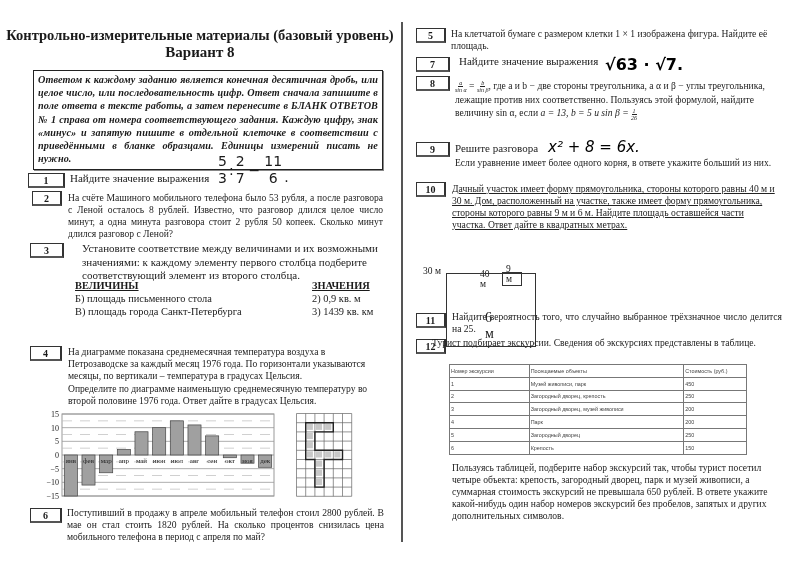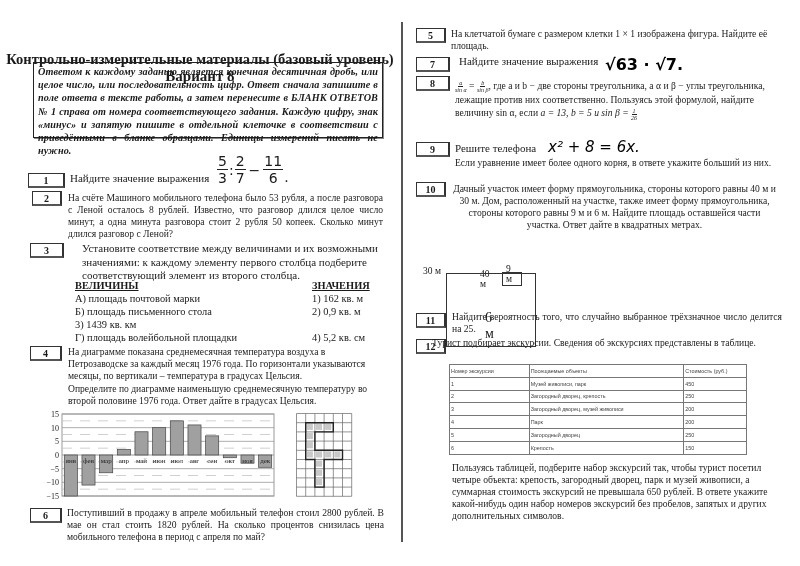--- a/index.html
+++ b/index.html
@@ -1,22 +1,22 @@
 <!DOCTYPE html>
 <html><head>
 <meta charset="utf-8">
 <style>
   * { box-sizing: border-box; margin: 0; padding: 0; }
   html, body { width: 800px; height: 566px; background: #ffffff; overflow: hidden; }
   body { position: relative; font-family: "Liberation Serif", "DejaVu Serif", serif; color: #1a1a1a; }
   .abs { position: absolute; }
   .divider { position: absolute; left: 401px; top: 22px; width: 2px; height: 520px; background: #555; }
 
-  .title { left: 0; width: 400px; text-align: center; font-weight: bold; font-size: 14.5px; line-height: 17px; margin-top: 24px; }
-  .notice { left: 33px; top: 62px; width: 350px; height: 76px; border: 1.5px solid #222; box-shadow: 1px 1px 0 #888;
+  .title { left: 0; width: 400px; text-align: center; font-weight: bold; font-size: 14.5px; line-height: 17px; }
+  .notice { left: 33px; top: 70px; width: 350px; height: 100px; border: 1.5px solid #222; box-shadow: 1px 1px 0 #888;
             font-weight: bold; font-style: italic; font-size: 10.2px; line-height: 13.2px; padding: 2px 4px; text-align: justify; letter-spacing: 0.1px; }
 
   .qnum { position: absolute; height: 15px; border: 1px solid #333; border-right: 2px solid #333; border-bottom: 2px solid #555;
           font-size: 10px; font-weight: bold; text-align: center; line-height: 13px; background: #fff; }
   .qtext { position: absolute; font-size: 9.6px; line-height: 12px; text-align: justify; color: #222; }
   .qtext.big { font-size: 11px; line-height: 13.5px; }
   .math { font-family: "DejaVu Sans", sans-serif; }
   .frac { display: inline-flex; flex-direction: column; align-items: center; vertical-align: middle; font-family: "DejaVu Sans", sans-serif; font-size: 14px; line-height: 14px; }
   .frac .num { border-bottom: 1.2px solid #222; padding: 0 1px 1px; }
   .frac .den { padding-top: 1px; }
@@ -70,33 +70,26 @@
 <div class="qtext" style="left:68px; top:192px; width:315px;">На счёте Машиного мобильного телефона было 53 рубля, а после разговора с Леной осталось 8 рублей. Известно, что разговор длился целое число минут, а одна минута разговора стоит 2 рубля 50 копеек. Сколько минут длился разговор с Леной?</div>
 
 <div class="qnum" style="left:30px; top:243px; width:34px;">3</div>
 <div class="qtext big" style="left:72px; top:242px; width:300px; text-align:left;margin-left:10px;">Установите соответствие между величинами и их возможными значениями: к каждому элементу первого столбца подберите соответствующий элемент из второго столбца.</div>
 <div class="match-table">
   <div class="match-row match-head">
     <span>ВЕЛИЧИНЫ</span>
     <span class="match-right">ЗНАЧЕНИЯ</span>
   </div>
   <div class="match-row">
-      <span>А) площадь почтовой марки</span>
-      <span class="match-right">1) 162 кв. м</span>
-    </div>
-  <div class="match-row">
       <span>Б) площадь письменного стола</span>
       <span class="match-right">2) 0,9 кв. м</span>
     </div>
   <div class="match-row">
+      <span>В) площадь города Санкт-Петербурга</span>
       <span class="match-right">3) 1439 кв. км</span>
-    </div>
-  <div class="match-row">
-      <span>Г) площадь волейбольной площадки</span>
-      <span class="match-right">4) 5,2 кв. см</span>
     </div>
 </div>
 
 <div class="qnum" style="left:30px; top:346px; width:32px;">4</div>
 <div class="qtext" style="left:68px; top:346px; width:318px; text-align:left;">На диаграмме показана среднемесячная температура воздуха в Петрозаводске за каждый месяц 1976 года. По горизонтали указываются месяцы, по вертикали – температура в градусах Цельсия.</div>
 <div class="qtext" style="left:68px; top:383px; width:318px; text-align:left;">Определите по диаграмме наименьшую среднемесячную температуру во второй половине 1976 года. Ответ дайте в градусах Цельсия.</div>
 
 <svg class="chart-svg" width="240" height="92" id="chart">
     <rect x="22" y="4" width="212" height="82" fill="#fff" stroke="#999" stroke-width="1"></rect>
     <line x1="22" x2="234" y1="4" y2="4" stroke="#999" stroke-width="0.8"></line>
@@ -201,26 +194,26 @@
       <span>sin β</span>
     </span><span>, где a и b − две стороны треугольника, а α и β − углы треугольника, лежащие против них соответственно. Пользуясь этой формулой, найдите величину sin α, если</span>
   <span style="font-style:italic;">a = 13, b = 5 и sin β =</span>
   <span class="sfrac">
       <span class="num">1</span>
       <span>26</span>
     </span>
 </div>
 
 <div class="qnum" style="left:416px; top:142px; width:34px;">9</div>
-<div class="qtext big" style="left:455px; top:142px; width:100px;">Решите телефона</div>
+<div class="qtext big" style="left:455px; top:142px; width:100px;">Решите разговора</div>
 <div class="abs math" style="left:548px; top:138px; font-size:15px; font-style:italic; color:#000000;">x² + 8 = 6x.</div>
 <div class="qtext" style="left:455px; top:157px; width:326px; text-align:left;">Если уравнение имеет более одного корня, в ответе укажите больший из них.</div>
 
 <div class="qnum" style="left:416px; top:182px; width:30px;">10</div>
-<div class="qtext" style="left:452px; top:183px; width:325px; text-align:center;">Дачный участок имеет форму прямоугольника, стороны которого равны 40 м и 30 м. Дом, расположенный на участке, также имеет форму прямоугольника, стороны которого равны 9 м и 6 м. Найдите площадь оставшейся части участка. Ответ дайте в квадратных метрах.</div>
+<div class="qtext" style="left:452px; top:183px; width:325px; text-align:left;text-decoration:underline;">Дачный участок имеет форму прямоугольника, стороны которого равны 40 м и 30 м. Дом, расположенный на участке, также имеет форму прямоугольника, стороны которого равны 9 м и 6 м. Найдите площадь оставшейся части участка. Ответ дайте в квадратных метрах.</div>
 
 <div class="plot-figure">
   <div class="abs" style="left:35px; top:12px; font-size:9.5px;">40 м</div>
   <div class="abs" style="left:1px; top:16px; width:90px; height:74px; border:1px solid #333;"></div>
   <div class="abs" style="left:-22px; top:10px; font-size:9.5px;"></div>
   <div class="abs" style="left:61px; top:7px; font-size:9.5px;">9 м</div>
   <div class="abs" style="left:40px; top:19px; font-size:14px;margin-top:34px;">6 м</div>
   <div class="abs" style="left:57px; top:15px; width:20px; height:14px; border:1px solid #333;"></div>
 </div>
 <div class="abs" style="left:423px; top:266px; font-size:9.5px;">30 м</div>

